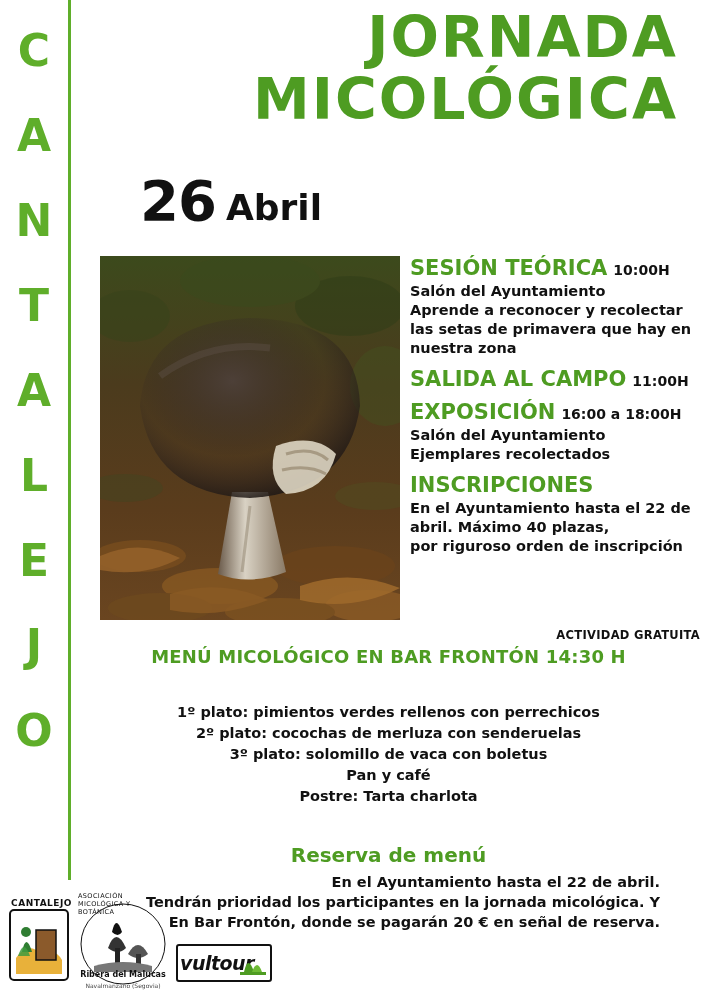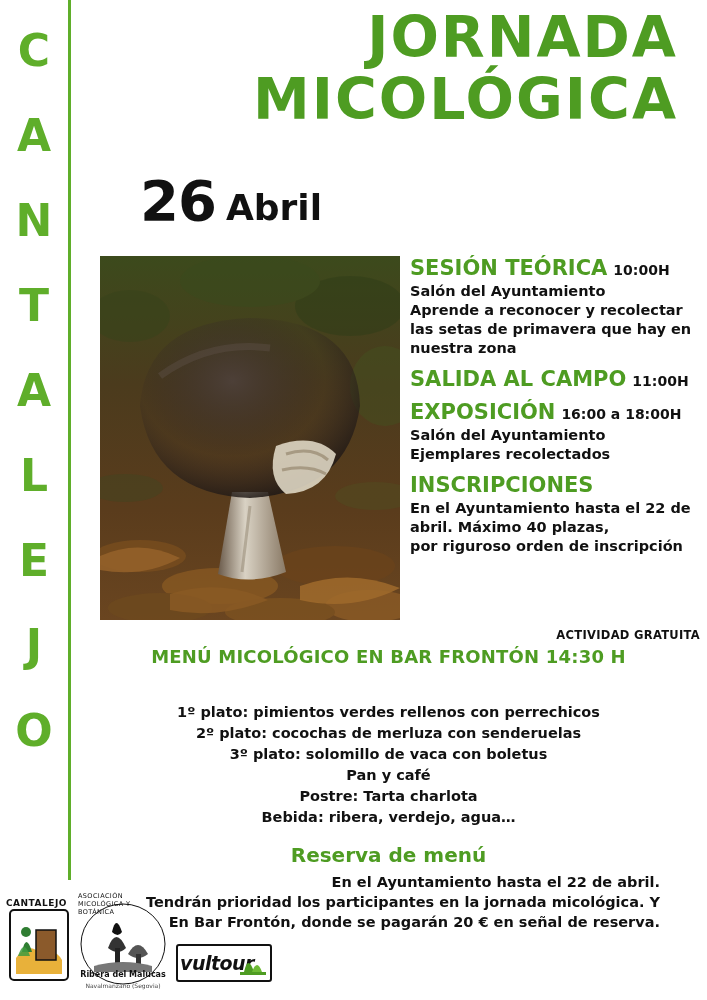--- a/index.html
+++ b/index.html
@@ -223,21 +223,21 @@
     left: 6px;
     top: 898px;
     width: 66px;
     height: 86px;
   }
   .logo-cantalejo .lbl {
     position: absolute;
     top: 0;
     left: 0;
     width: 66px;
-    text-align: left;
+    text-align: right;
     font-family: "DejaVu Sans", sans-serif;
     font-weight: bold;
     font-size: 9px;
     color: #111;
     letter-spacing: 0.5px;
   }
   .logo-amb {
     position: absolute;
     left: 78px;
     top: 892px;
@@ -401,21 +401,20 @@
 
   <div class="gratuita">ACTIVIDAD GRATUITA</div>
 
   <div class="menu-title">MENÚ MICOLÓGICO EN BAR FRONTÓN  14:30 H</div>
   <div class="menu-list">
     <div>1º plato: pimientos verdes rellenos con perrechicos</div>
     <div>2º plato: cocochas de merluza con senderuelas</div>
     <div>3º plato: solomillo de vaca con boletus</div>
     <div>Pan y café</div>
     <div>Postre: Tarta charlota</div>
-    <div>Bebida: ribera, verdejo, agua…</div>
   </div>
 
   <div class="reserva-title">Reserva de menú</div>
   <div class="reserva-body multiline">En el Ayuntamiento hasta el 22 de abril.<br>Tendrán prioridad los participantes en la jornada micológica. Y<br>En Bar Frontón, donde se pagarán 20 € en señal de reserva.</div>
   <div class="precio">PRECIO MENÚ: 45 €</div>
 
   <div class="logo-cantalejo">
     <div class="lbl">CANTALEJO</div>
     <svg width="66" height="86" viewBox="0 0 66 86" xmlns="http://www.w3.org/2000/svg">
       <rect x="4" y="12" width="58" height="70" rx="4" fill="#ffffff" stroke="#111" stroke-width="2"></rect>

